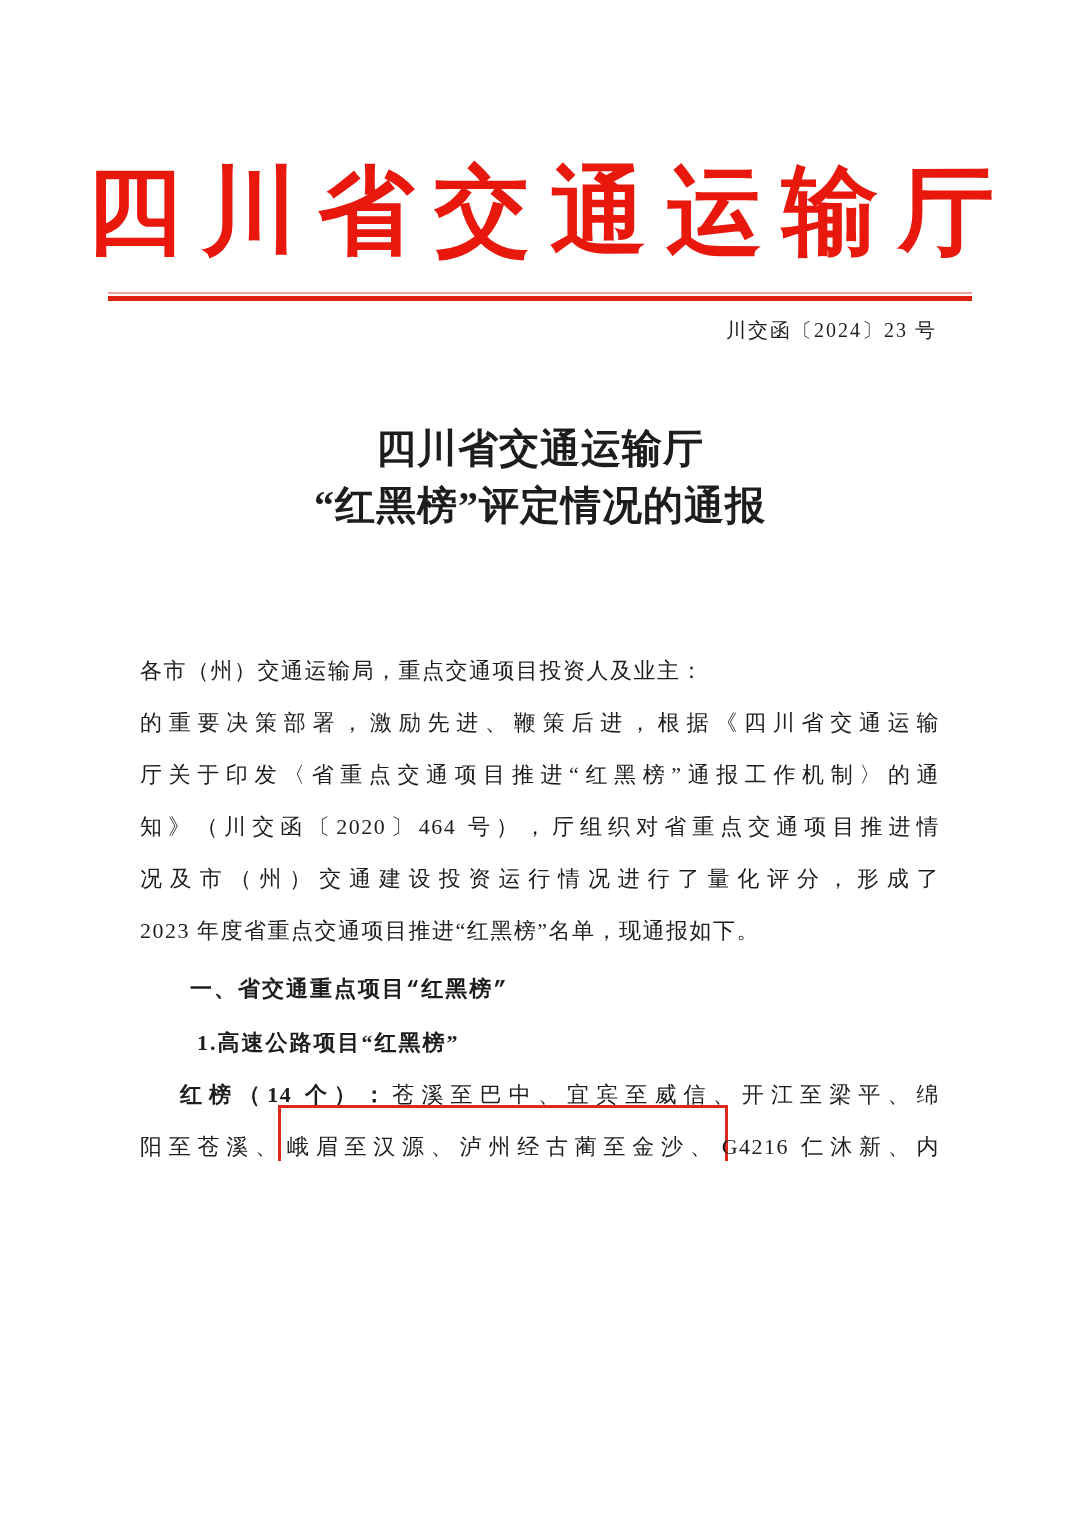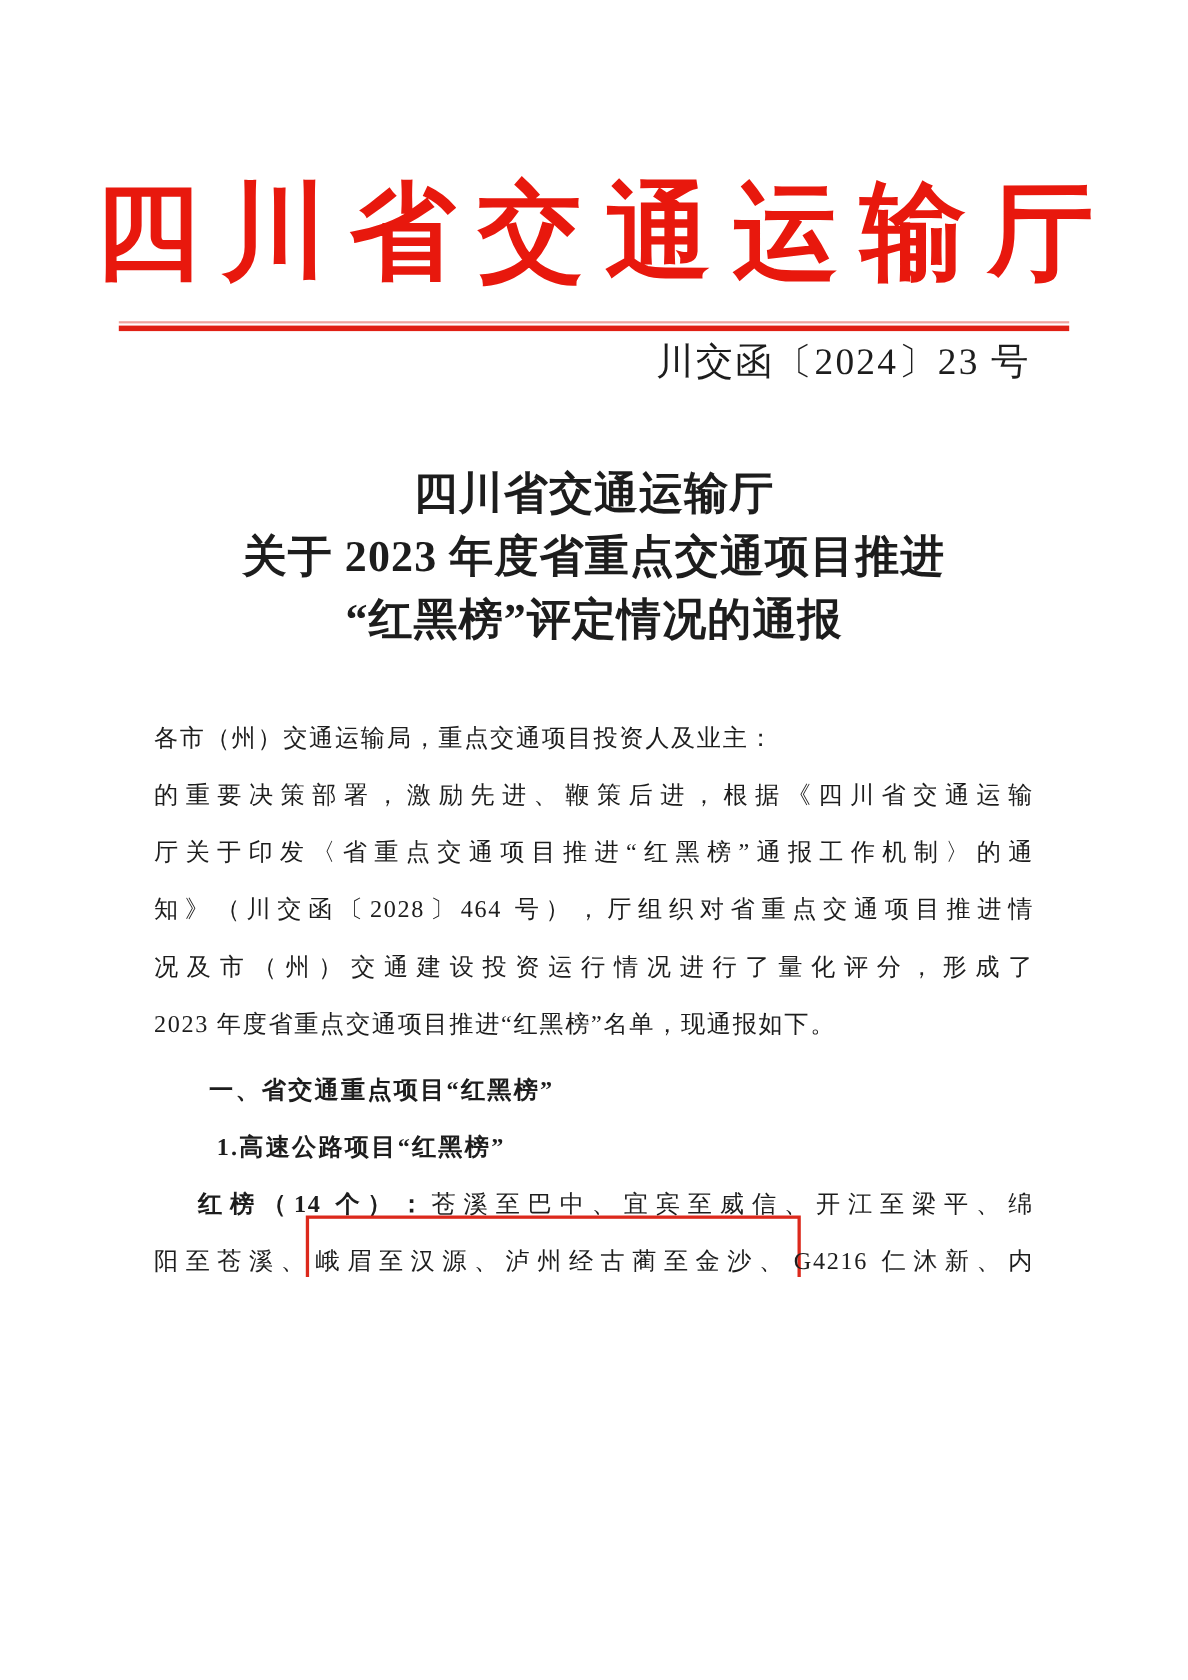--- a/index.html
+++ b/index.html
@@ -35,41 +35,41 @@
   .rule .thick{height:5px;background:var(--rule-red);}
   .rule-top{top:292px;}
   .rule-bottom{top:1384px;}
   .faint-line{
     position:absolute;left:108px;width:864px;top:1372px;height:1px;
     background:rgba(224,32,21,0.20);
   }
   
   .doc-number{
     position:absolute;top:313px;right:143px;
-    font-size:34px;line-height:34px;letter-spacing:2px;
+    font-size:20px;line-height:34px;letter-spacing:2px;
     white-space:nowrap;
   }
   
   .title-block{
     position:absolute;top:420px;left:0;width:100%;
     text-align:center;
     font-size:40px;line-height:57px;font-weight:700;
     letter-spacing:1px;
   }
   
   .body-block{
     position:absolute;top:645px;left:140px;width:800px;
     font-size:22px;letter-spacing:1.5px;
   }
   .line{height:52px;line-height:52px;overflow:visible;}
   .jf{text-align:justify;text-align-last:justify;}
   .ind{text-indent:62px;}
   .h1{
     margin-top:8px;
-    font-family:Liberation Serif, serif;
+    font-family:Liberation Mono, monospace;
     font-weight:700;text-indent:50px;letter-spacing:2px;
   }
   .h2{text-indent:45px;letter-spacing:2.5px;}
   .h3{font-weight:700;text-indent:57px;letter-spacing:2px;}
   .r1{text-indent:40px;}
   .bold{font-weight:700;}
   
   .hl{
     border:3px solid var(--box-red);
     padding:26px 6px;
@@ -86,31 +86,30 @@
   <div class="rule rule-top">
     <div class="thin"></div>
     <div class="gap"></div>
     <div class="thick"></div>
   </div>
 
   <div class="doc-number">川交函〔2024〕23 号</div>
 
   <div class="title-block">
     <div>四川省交通运输厅</div>
-    <div>关于 2023 年度省重点交通项目推进</div>
     <div>“红黑榜”评定情况的通报</div>
   </div>
 
   <div class="body-block">
 
     <div class="line">各市（州）交通运输局，重点交通项目投资人及业主：</div>
 
     <div class="line jf">的重要决策部署，激励先进、鞭策后进，根据《四川省交通运输</div>
     <div class="line jf">厅关于印发〈省重点交通项目推进“红黑榜”通报工作机制〉的通</div>
-    <div class="line jf">知》（川交函〔2028〕464 号），厅组织对省重点交通项目推进情</div>
+    <div class="line jf">知》（川交函〔2020〕464 号），厅组织对省重点交通项目推进情</div>
     <div class="line jf">况及市（州）交通建设投资运行情况进行了量化评分，形成了</div>
     <div class="line">2023 年度省重点交通项目推进“红黑榜”名单，现通报如下。</div>
 
     <div class="line h1">一、省交通重点项目“红黑榜”</div>
 
 
     <div class="line h3">1.高速公路项目“红黑榜”</div>
 
     <div class="line jf r1">
       <span class="bold">红榜（14 个）：</span><span>苍溪至巴中、宜宾至威信、开江至梁平、绵</span>

